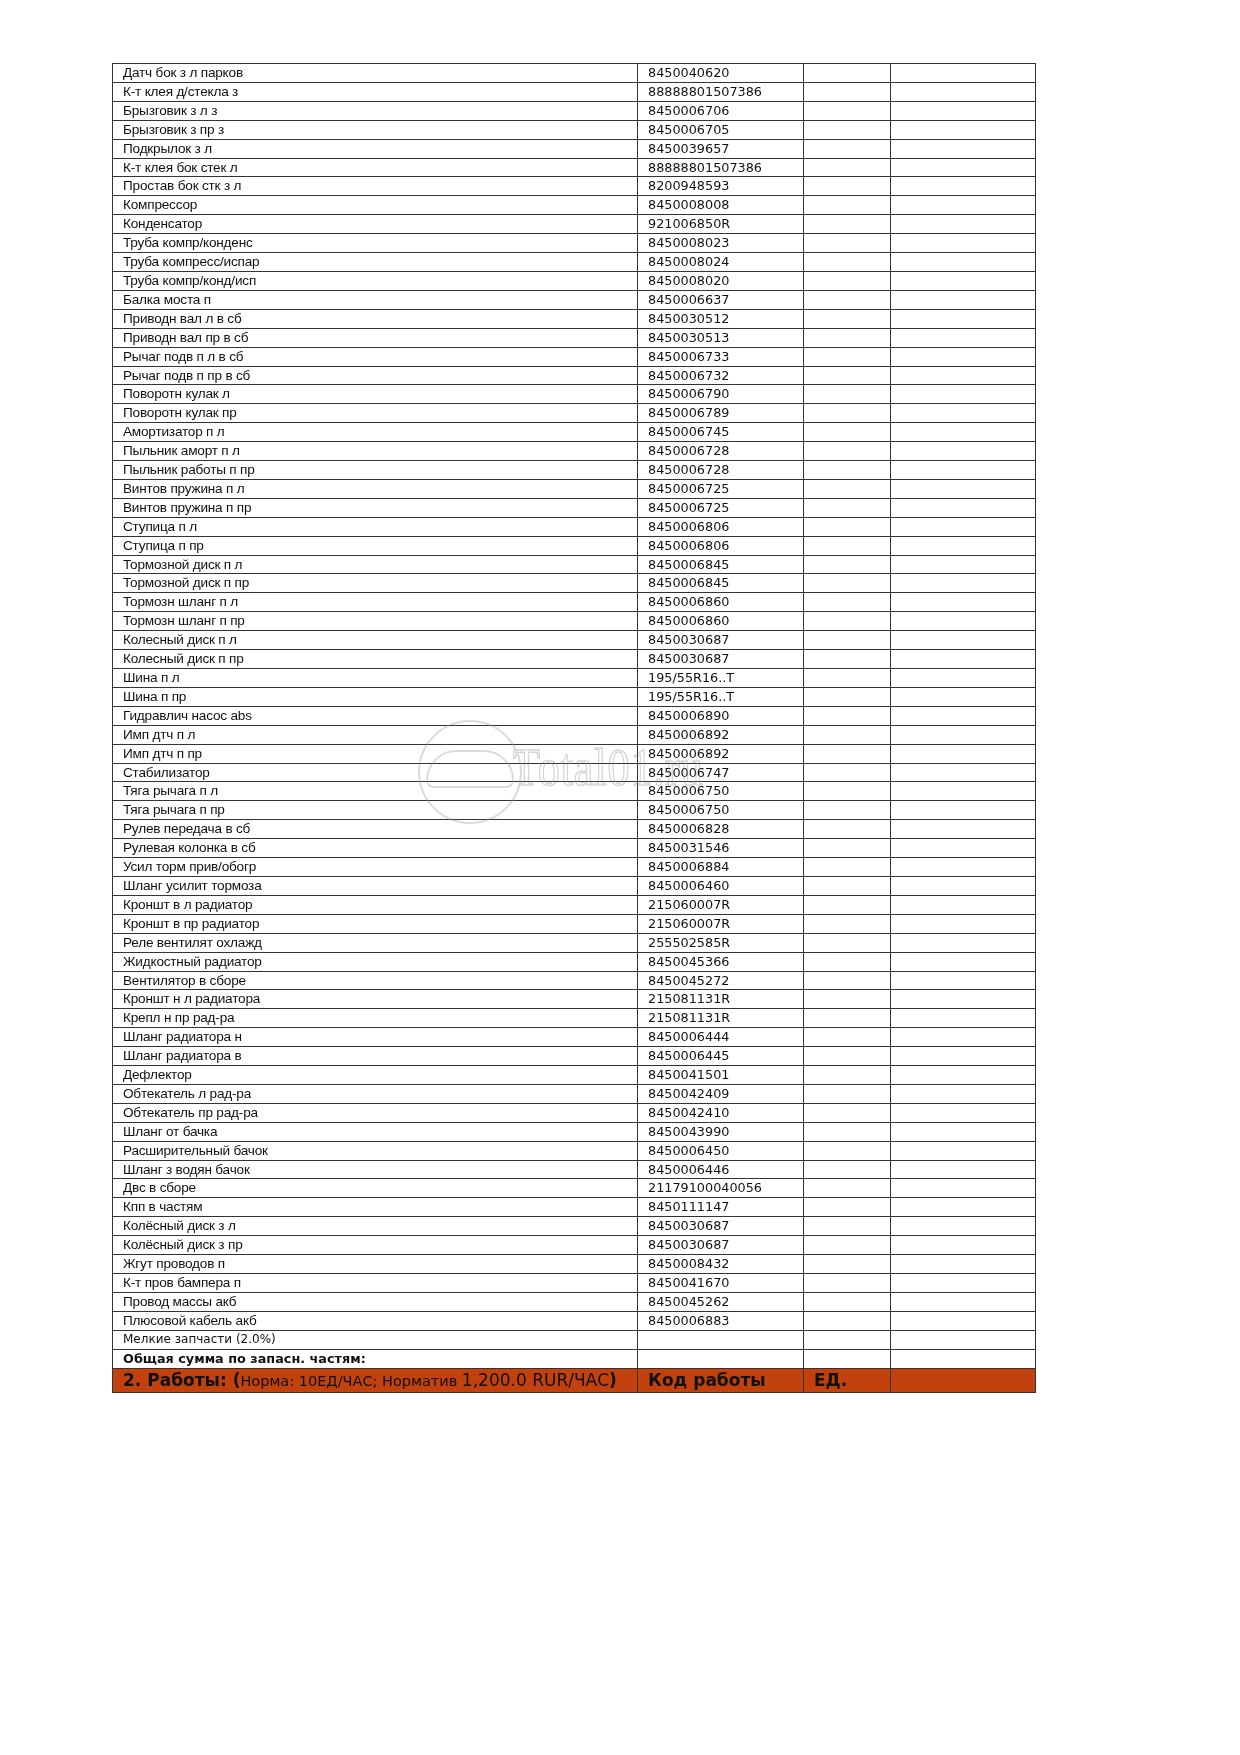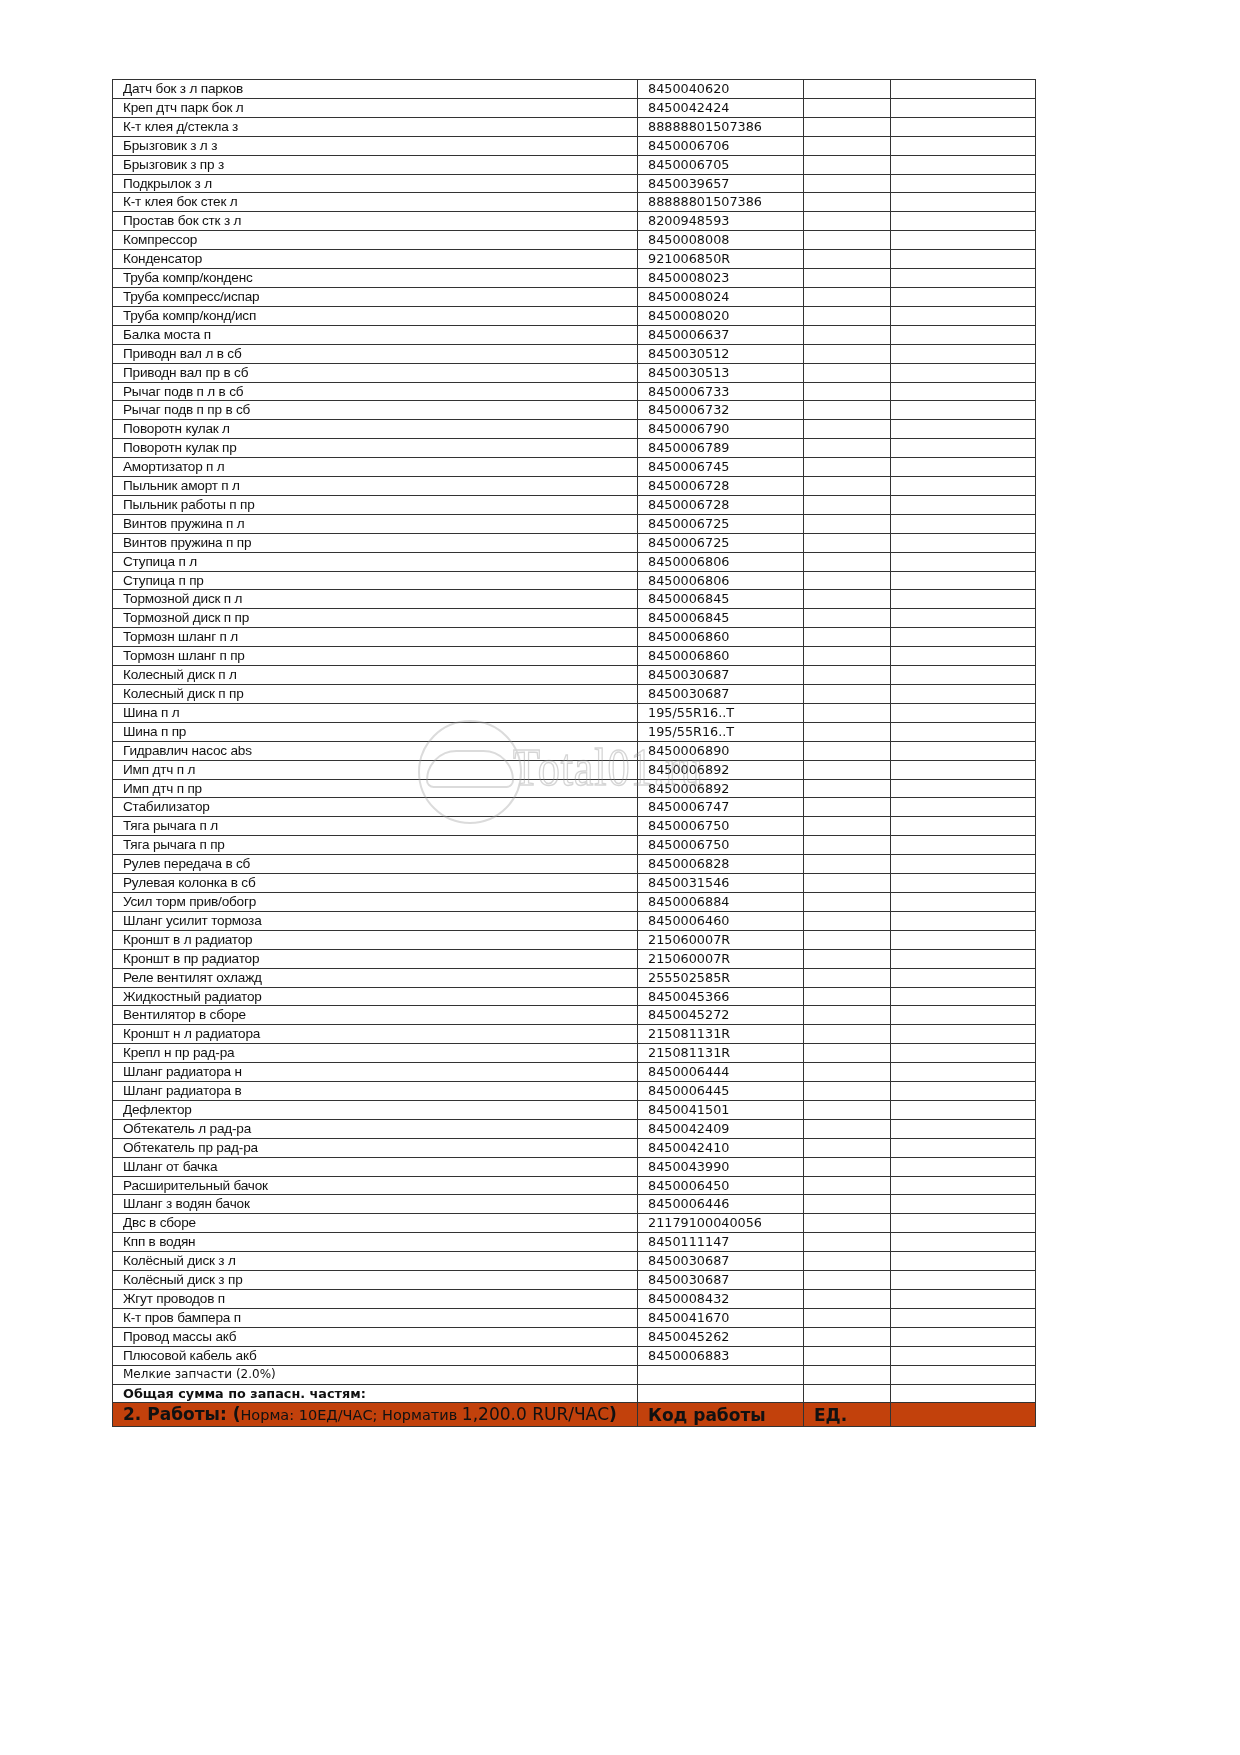--- a/index.html
+++ b/index.html
@@ -1,18 +1,18 @@
 <!DOCTYPE html>
 <html><head>
   <meta charset="utf-8">
   <style>
     html, body { margin: 0; padding: 0; background: #ffffff; }
     body { width: 1240px; height: 1755px; position: relative; overflow: hidden;
       font-family: "DejaVu Sans", sans-serif; color: #111; }
-    .parts-table { position: absolute; left: 112px; top: 79px; width: 923px;
+    .parts-table { position: absolute; left: 112px; top: 63px; width: 923px;
       border-collapse: collapse; table-layout: fixed; }
     .parts-table col.c1 { width: 525px; }
     .parts-table col.c2 { width: 166px; }
     .parts-table col.c3 { width: 87px; }
     .parts-table col.c4 { width: 145px; }
     .parts-table td { border: 1px solid #333; height: 17.9px; padding: 0 0 0 10px;
       font-size: 13.2px; line-height: 17.9px; white-space: nowrap; overflow: hidden; }
     .parts-table td.name { font-family: "Liberation Sans Narrow", "Liberation Sans", sans-serif;
       font-size: 13.6px; letter-spacing: -0.2px; }
     .parts-table td.code { font-family: "DejaVu Sans", sans-serif; font-size: 12.8px; }
@@ -43,26 +43,20 @@
       <col class="c4">
     </colgroup>
   <tbody id="parts-body">
   <tr>
         <td class="name">Датч бок з л парков</td>
         <td class="code">8450040620</td>
         <td></td>
         <td></td>
       </tr>
       <tr>
-        <td class="name">Креп дтч парк бок л</td>
-        <td class="code">8450042424</td>
-        <td></td>
-        <td></td>
-      </tr>
-      <tr>
         <td class="name">К-т клея д/стекла з</td>
         <td class="code">88888801507386</td>
         <td></td>
         <td></td>
       </tr>
       <tr>
         <td class="name">Брызговик з л з</td>
         <td class="code">8450006706</td>
         <td></td>
         <td></td>
@@ -403,21 +397,21 @@
         <td></td>
         <td></td>
       </tr>
       <tr>
         <td class="name">Двс в сборе</td>
         <td class="code">21179100040056</td>
         <td></td>
         <td></td>
       </tr>
       <tr>
-        <td class="name">Кпп в водян</td>
+        <td class="name">Кпп в частям</td>
         <td class="code">8450111147</td>
         <td></td>
         <td></td>
       </tr>
       <tr>
         <td class="name">Колёсный диск з л</td>
         <td class="code">8450030687</td>
         <td></td>
         <td></td>
       </tr>

